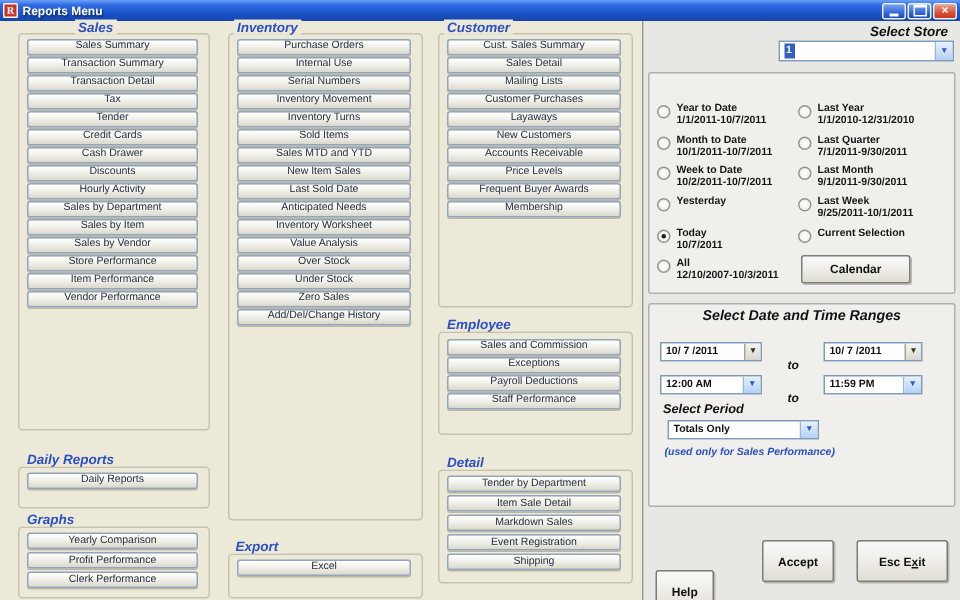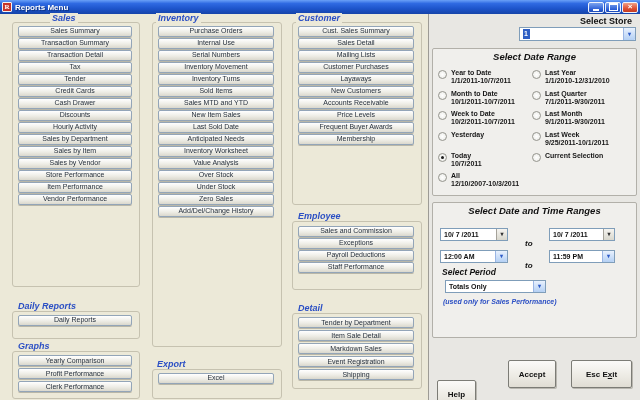--- a/index.html
+++ b/index.html
@@ -32,21 +32,21 @@
     background:linear-gradient(180deg,#ffffff,#eeede6 55%,#dad8cd);
     border:1px solid #93a5b8; border-radius:2px; box-shadow:0 1px 0 rgba(125,122,110,.45); cursor:pointer; }
   .pitch13 .rbtn { height:11px; margin-bottom:2px; }
 
   
   .panel { position:absolute; left:428px; top:14px; width:212px; height:386px;
     background:#e8e7e3; border-left:1px solid #9d9b95; }
   .pgroup { position:absolute; background:#f0efec; border:1px solid #b2b0a9; border-radius:2px; }
   .ptitle { position:absolute; left:0; top:2px; width:100%; text-align:center;
     font-size:9.5px; font-weight:bold; font-style:italic; color:#111; }
-  .store-label { position:absolute; right:8px; top:2px; font-size:9px; font-weight:bold; color:#111; }
+  .store-label { position:absolute; right:8px; top:2px; font-size:9px; font-weight:bold; font-style:italic; color:#111; }
 
   .field { position:absolute; background:#fff; border:1px solid #7f9db9; height:13px;
     font-size:7px; font-weight:bold; line-height:11px; color:#111; padding-left:3px; overflow:hidden; }
   .sel-block { display:inline-block; min-width:7px; height:10px; margin-top:1px; padding:0 1px;
     background:#2f5fc4; color:#fff; font-size:7px; line-height:10px; }
   .arrow { position:absolute; right:0; top:0; bottom:0; width:12px; display:flex; align-items:center;
     justify-content:center; font-size:6px; cursor:pointer; }
   .arrow.xp { background:linear-gradient(180deg,#e9f1fd,#b4d0f4); border-left:1px solid #9ab5e4; color:#2d5bc8; border-radius:0 1px 1px 0; }
   .arrow.gray { width:11px; background:linear-gradient(180deg,#f5f4f0,#d9d7cd); border-left:1px solid #a5a29a; color:#333; }
 
@@ -187,21 +187,20 @@
 
   <div class="panel">
 
     <div class="store-label">Select Store</div>
     <div class="field" style="left:90px;top:13px;width:117px;height:14px">
       <span class="sel-block">1</span>
       <span class="arrow xp">▾</span>
     </div>
 
     <div class="pgroup" style="left:3px;top:34px;width:205px;height:148px">
-      <div class="ptitle">Select Date Range</div>
       <div class="radio-col" style="left:5px;top:20px;width:93px">
 
           <div class="radio-row">
             <span class="radio"></span>
             <span>
               <span class="rlabel">Year to Date</span>
               <span class="rdates">1/1/2011-10/7/2011</span>
             </span>
           </div>
 
@@ -280,20 +279,21 @@
           </div>
 
           <div class="radio-row">
             <span class="radio"></span>
             <span>
               <span class="rlabel">Current Selection</span>
 
             </span>
           </div>
         </div>
+      <button class="push cal" style="left:101px;top:121px;width:73px;height:19px">Calendar</button>
     </div>
 
     <div class="pgroup" style="left:3px;top:188px;width:205px;height:136px">
       <div class="ptitle">Select Date and Time Ranges</div>
 
       <div class="field" style="left:7px;top:25px;width:68px">
         <span>10/ 7 /2011</span>
         <span class="arrow gray">▾</span>
       </div>
       <div class="to-word" style="left:92px;top:26px">to</div>

